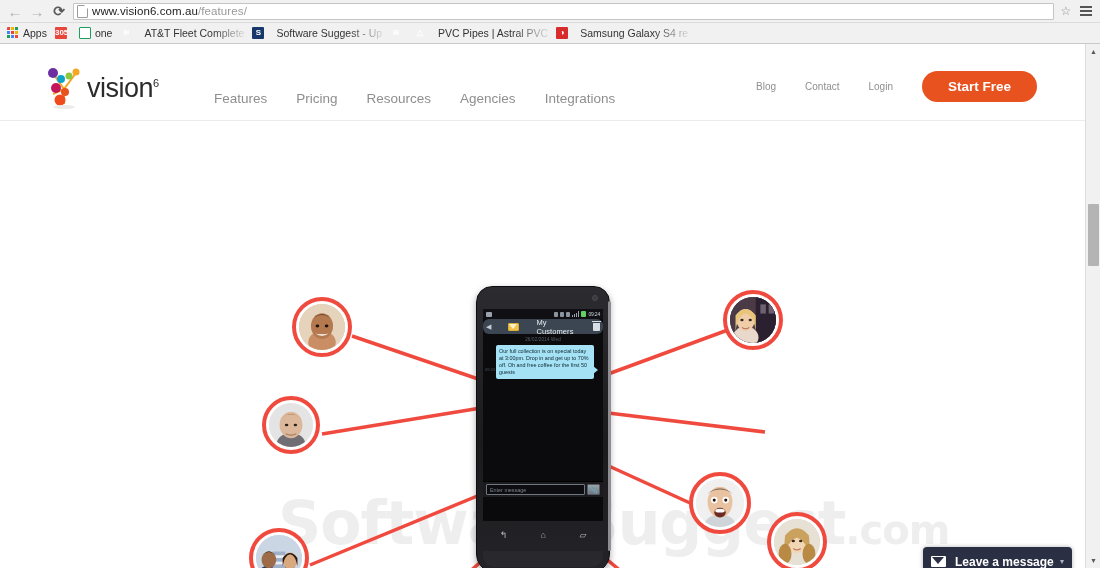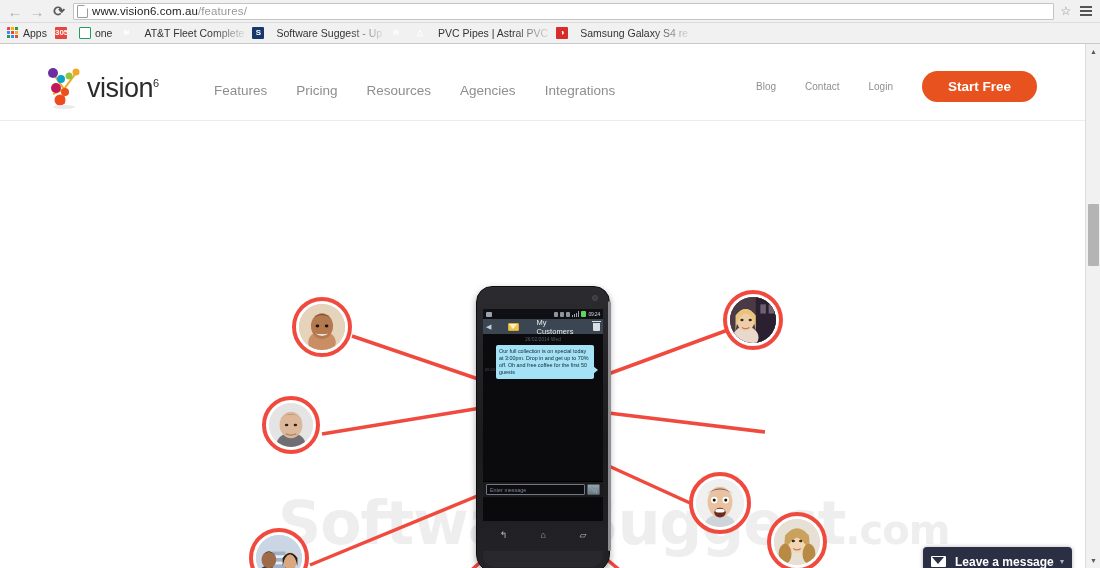--- a/index.html
+++ b/index.html
@@ -109,21 +109,21 @@
     position:absolute;left:45px;top:12px;width:175px;height:48px;
     display:flex;align-items:center;
   }
   .logo-mark{width:40px;height:44px;flex:none;position:relative;}
   .logo-text{
     font-size:27px;color:#2b2b2b;letter-spacing:-.5px;font-weight:400;
     margin-left:2px;position:relative;font-family:"Liberation Sans",sans-serif;
   }
   .logo-sup{font-size:11px;vertical-align:super;color:#2b2b2b;}
 
-  .nav-main{position:absolute;left:214px;top:4px;height:68px;display:flex;align-items:center;text-align:right;}
+  .nav-main{position:absolute;left:214px;top:12px;height:68px;display:flex;align-items:center;text-align:right;}
   .nav-main a{
     font-size:13.5px;color:#8e8e8e;text-decoration:none;margin-right:29px;
     white-space:nowrap;
   }
   .nav-right{position:absolute;right:48px;top:0;height:68px;display:flex;align-items:center;}
   .nav-right a{
     font-size:10px;color:#8e8e8e;text-decoration:none;margin-right:29px;white-space:nowrap;
   }
   .btn-start{
     background:#e8521f;color:#fff;font-size:13.5px;font-weight:bold;
@@ -192,20 +192,21 @@
     width:7px;height:6px;display:flex;align-items:flex-end;gap:1px;
   }
   .sb-bars i{display:block;width:1px;background:#9aa3ad;}
   .sb-batt{width:5px;height:6px;background:#5fd35f;border-radius:1px;display:block;}
   .sb-time{font-size:5px;color:#cfd6dd;line-height:6px;letter-spacing:-.2px;}
 
   .appbar{
     height:15px;background:#3b4652;display:flex;align-items:center;
     padding:0 3px;box-sizing:border-box;gap:17px;
     border-bottom:1px solid #2d3views;
+    border-radius:6px;
   }
   .appbar-back{color:#c4ccd4;font-size:7px;line-height:1;}
   .appbar-env{
     width:11px;height:8px;background:#f0c54a;border-radius:1px;position:relative;
     border:1px solid #d9ae33;box-sizing:border-box;flex:none;
   }
   .appbar-env:after{
     content:"";position:absolute;left:0;top:0;width:0;height:0;
     border-left:4.5px solid transparent;border-right:4.5px solid transparent;
     border-top:5px solid #fff3cf;

